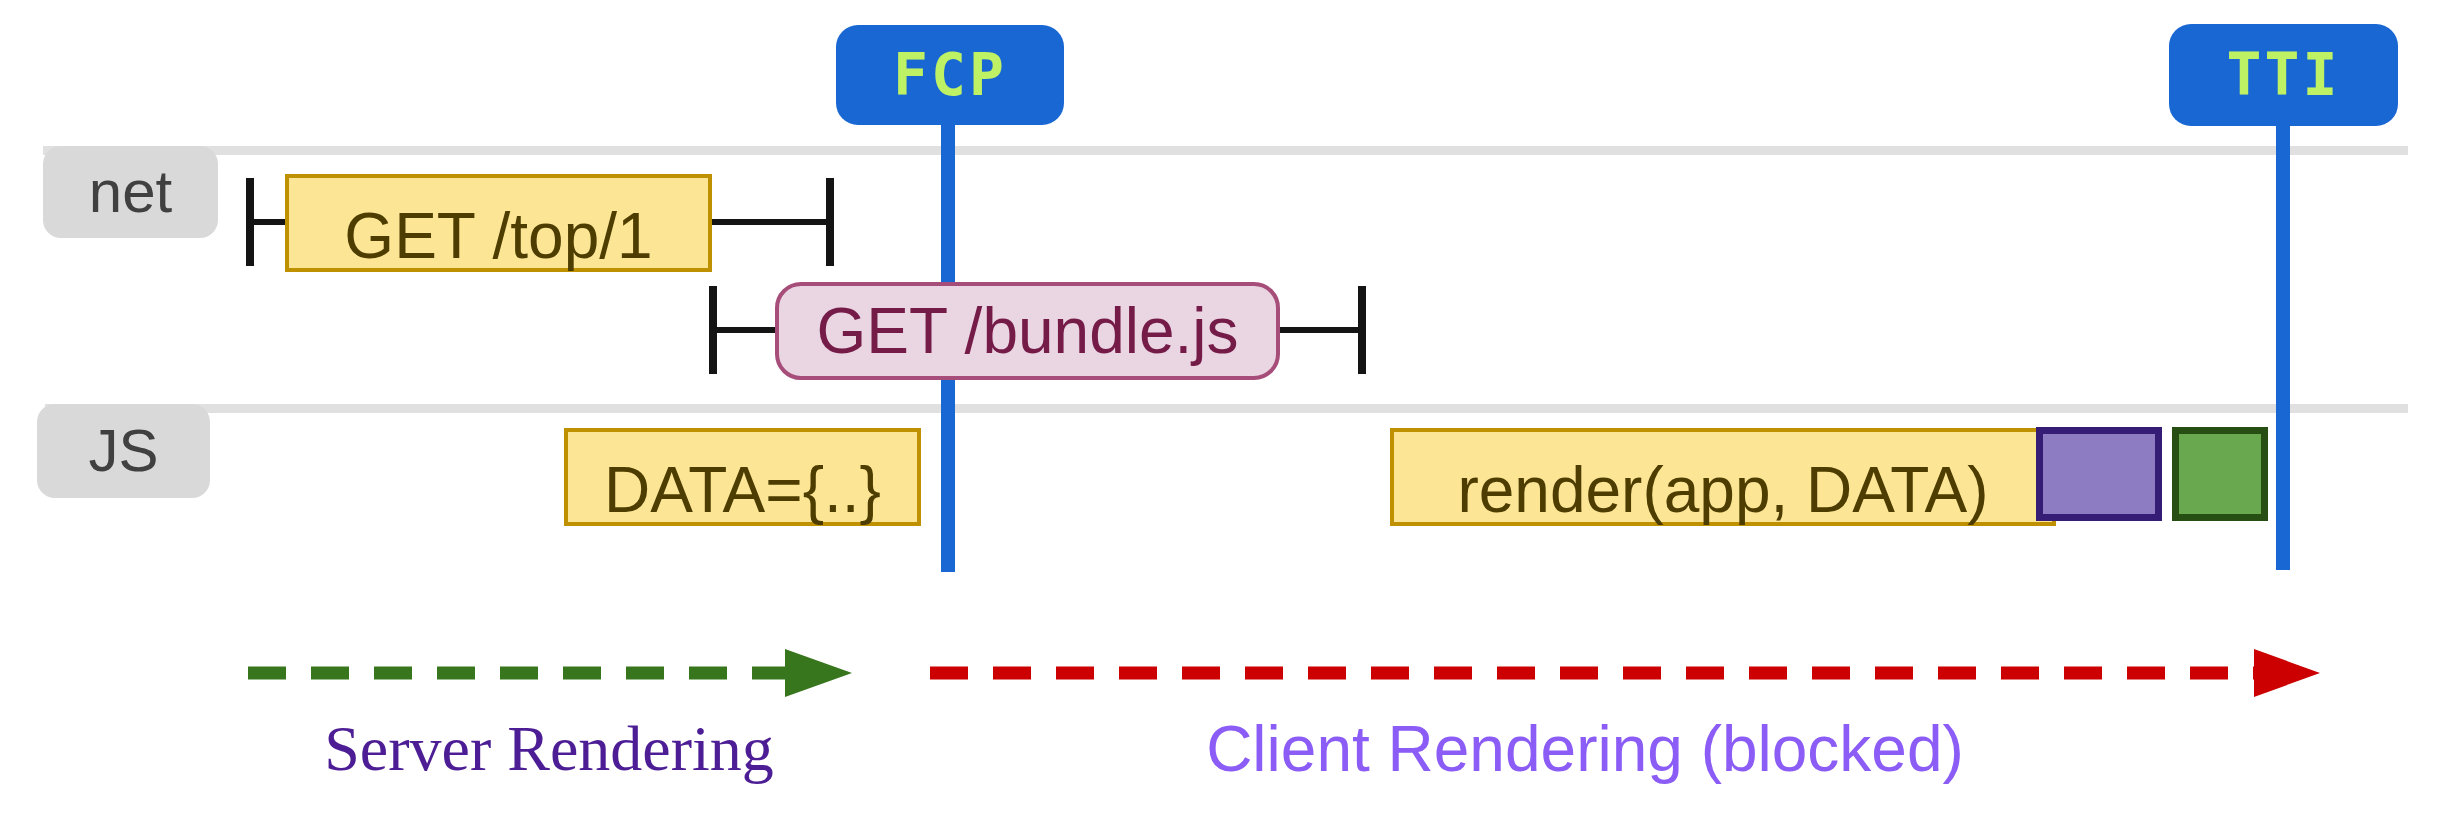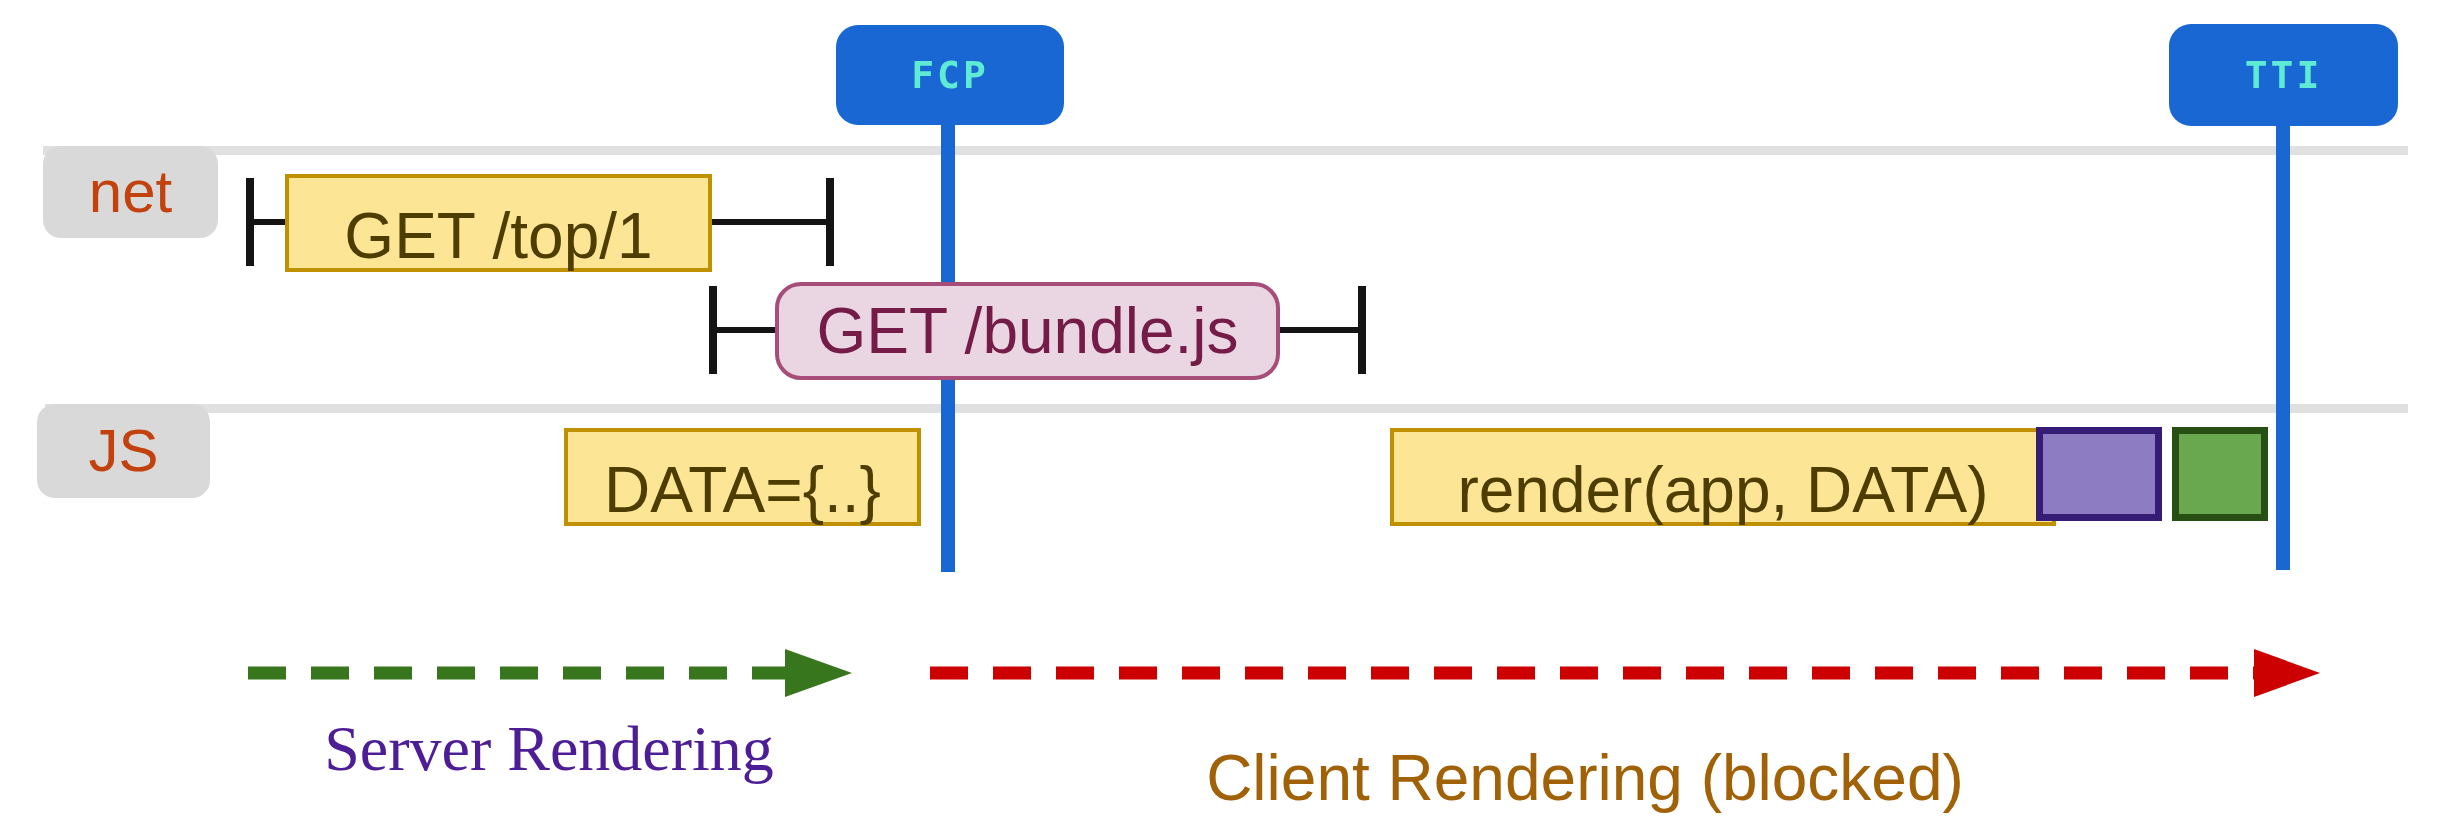--- a/index.html
+++ b/index.html
@@ -9,27 +9,27 @@
     background:#ffffff;
     font-family:"Liberation Sans", sans-serif;
     overflow:hidden;
   }
   .track-line{
     position:absolute;height:9px;background:#e0e0e0;
   }
   .track-tab{
     position:absolute;background:#d9d9d9;border-radius:18px;
     display:flex;align-items:center;justify-content:center;
-    color:#c2410c;font-size:60px;line-height:1;
+    color:#404040;font-size:60px;line-height:1;
   }
   .marker-badge{
     position:absolute;background:#1967d2;border-radius:22px;
     display:flex;align-items:center;justify-content:center;
-    color:#5eead4;font-family:"DejaVu Sans Mono", monospace;
-    font-weight:bold;font-size:38px;letter-spacing:3px;
+    color:#bef264;font-family:"DejaVu Sans Mono", monospace;
+    font-weight:bold;font-size:58px;letter-spacing:3px;
   }
   .marker-stem{
     position:absolute;width:14px;background:#1967d2;
   }
   .tick{
     position:absolute;width:8px;height:88px;background:#141414;
   }
   .whisker-line{
     position:absolute;height:6px;background:#141414;
   }
@@ -40,21 +40,21 @@
   }
   .box-yellow{background:#fde596;border:4px solid #bf9000;color:#4d3d00;align-items:flex-end;}
   .box-pink{background:#ead5e2;border:4px solid #a64d79;color:#741b47;}
   .box-purple{background:#8e7cc3;border:7px solid #351c75;height:94px;}
   .box-green{background:#6aa84f;border:7px solid #274e13;height:94px;}
   .phase-arrow{position:absolute;}
   .phase-label{
     position:absolute;font-size:64px;text-align:center;line-height:1.1;
   }
   .label-server{color:#4c1d95;font-family:Liberation Serif, serif;}
-  .label-client{color:#a16207;margin-top:29px;}
+  .label-client{color:#8b5cf6;}
 </style>
 </head>
 <body>
 
 <div id="stage">
 
   <div class="track-line" style="left:43px;top:146px;width:2365px;"></div>
   <div class="track-line" style="left:45px;top:404px;width:2363px;"></div>
 
   <div class="track-tab" style="left:43px;top:146px;width:175px;height:92px;">

